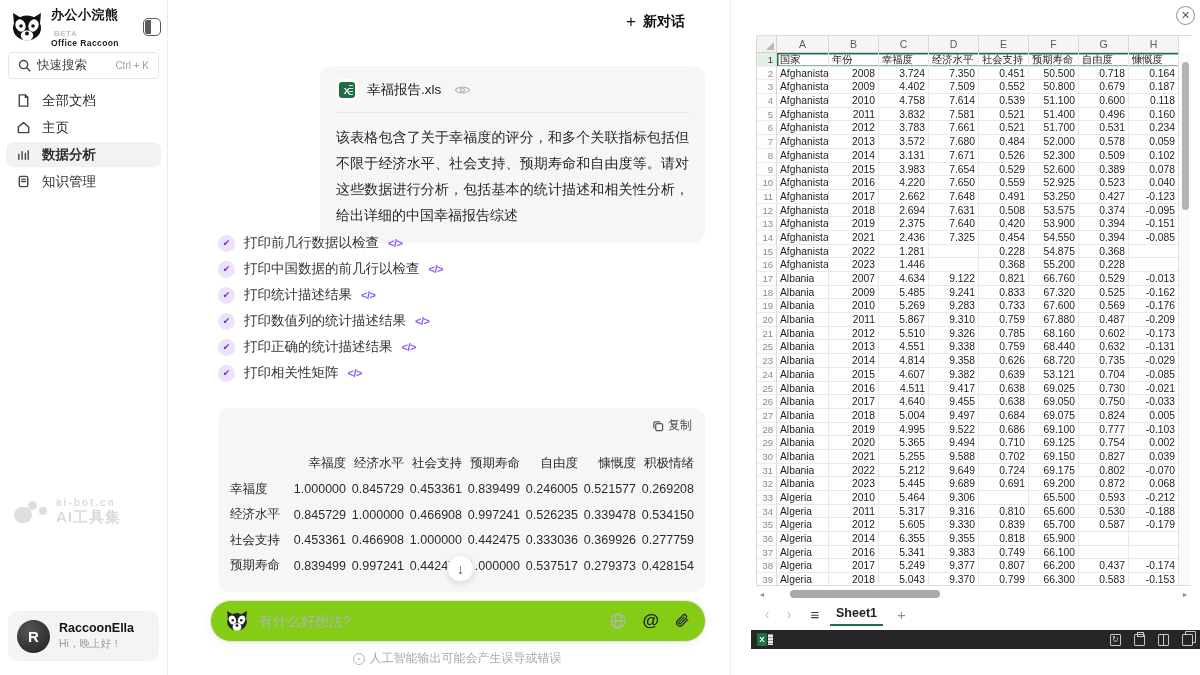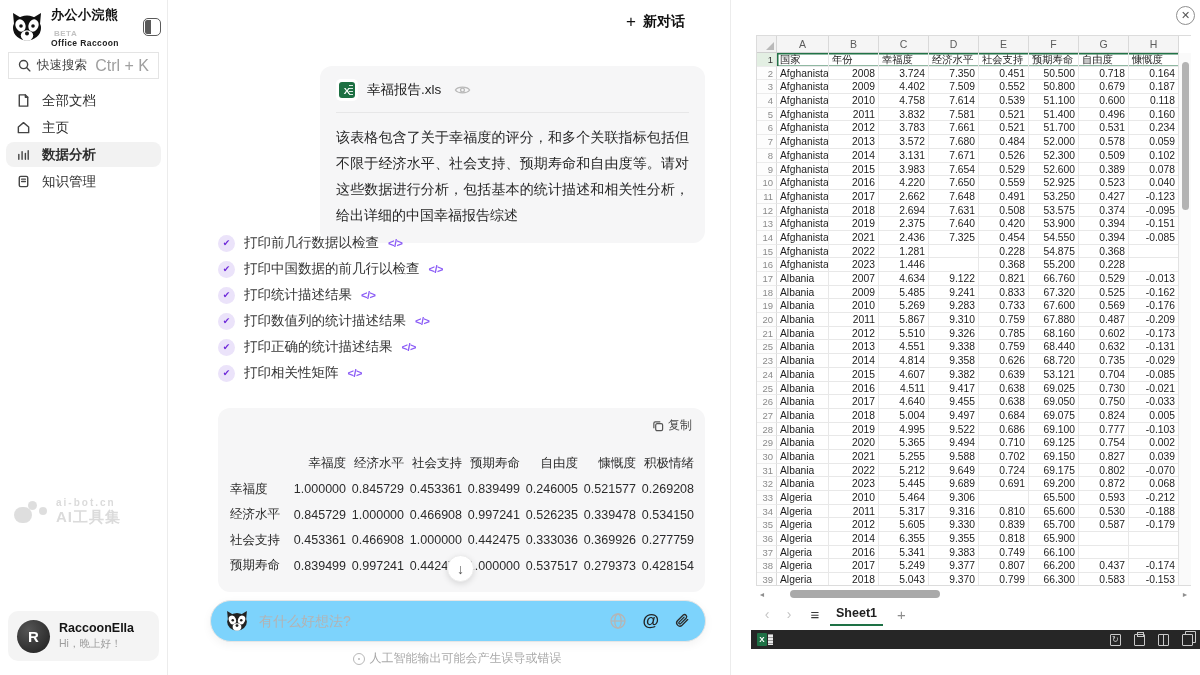--- a/index.html
+++ b/index.html
@@ -11,23 +11,23 @@
   .sidebar { position:absolute; left:0; top:0; width:168px; height:675px; background:#fff; border-right:1px solid #ececec; }
   .logo-row { position:absolute; top:8px; left:10px; right:6px; height:38px; display:flex; align-items:center; gap:7px; }
   .logo-svg { flex:0 0 auto; }
   .title-block { line-height:1.05; }
   .app-title { font-size:13px; font-weight:800; color:#111; letter-spacing:.5px; }
   .beta { font-size:8px; color:#c2c2c2; font-weight:700; margin-left:3px; letter-spacing:.5px; }
   .app-sub { font-size:8.5px; font-weight:700; color:#222; letter-spacing:.4px; }
   .collapse-btn { margin-left:auto; width:20px; height:18px; border:1.6px solid #5a5a5a; border-radius:5px; position:relative; cursor:pointer; }
   .collapse-btn::before { content:""; position:absolute; left:1px; top:1px; bottom:1px; width:6px; background:#5a5a5a; border-radius:2px 0 0 2px; }
 
-  .search-box { position:absolute; top:52px; left:8px; right:8px; height:27px; border:1px solid #e4e4e4; border-radius:0; display:flex; align-items:center; padding:0 9px; gap:6px; background:#fff; }
+  .search-box { position:absolute; top:52px; left:8px; right:8px; height:27px; border:1px solid #e4e4e4; border-radius:5px; display:flex; align-items:center; padding:0 9px; gap:6px; background:#fff; }
   .search-text { font-size:12.5px; color:#3d3d3d; }
-  .shortcut { margin-left:auto; font-size:16px; color:#9f9f9f;text-align:center; }
+  .shortcut { margin-left:auto; font-size:10px; color:#9f9f9f;text-align:center; }
 
   .nav { position:absolute; top:88px; left:6px; right:6px; }
   .nav-item { display:flex; align-items:center; gap:11px; height:25px; margin-bottom:2px; padding:0 10px; border-radius:8px; font-size:13.5px; color:#2e2e2e; cursor:pointer; }
   .nav-item.active { background:#f2f2f2; font-weight:600; }
   .nav-item svg { flex:0 0 auto; }
 
   .watermark { position:absolute; top:497px; left:14px; display:flex; align-items:center; gap:8px; opacity:.75; }
   .paw { position:relative; width:34px; height:26px; }
   .paw i { position:absolute; background:#d4d4d4; border-radius:50%; }
   .paw .p1 { left:0; top:8px; width:18px; height:16px; border-radius:9px; }
@@ -65,21 +65,21 @@
   .out-card { position:absolute; left:34px; right:25px; top:408px; height:184px; background:#f6f6f7; border-radius:12px; padding:9px 12px; overflow:hidden; }
   .copy-btn { position:absolute; top:9px; right:13px; display:flex; align-items:center; gap:4px; font-size:12px; color:#4c4c4c; cursor:pointer; }
   .mx { margin-top:34px; font-size:12.5px; color:#2b2b2b; }
   .mx-row { display:flex; height:25.5px; align-items:center; }
   .mx-label { width:58px; text-align:left; flex:0 0 auto; }
   .mx-cell { width:58px; text-align:right; flex:0 0 auto; }
   .mx-hdr { color:#2b2b2b; }
 
   .scroll-btn { position:absolute; left:263px; top:555px; width:27px; height:27px; border-radius:50%; background:#fff; border:1px solid #ececec; box-shadow:0 2px 6px rgba(0,0,0,.12); display:flex; align-items:center; justify-content:center; font-size:14px; color:#555; cursor:pointer; z-index:5; }
 
-  .input-bar { position:absolute; left:26px; right:24px; top:600px; height:42px; background:#7dd3fc; border:1px solid #e6e6e6; border-radius:22px; box-shadow:0 3px 10px rgba(0,0,0,.05); display:flex; align-items:center; padding:0 14px; gap:10px; z-index:6; }
+  .input-bar { position:absolute; left:26px; right:24px; top:600px; height:42px; background:#84cc16; border:1px solid #e6e6e6; border-radius:22px; box-shadow:0 3px 10px rgba(0,0,0,.05); display:flex; align-items:center; padding:0 14px; gap:10px; z-index:6; }
   .input-bar input { flex:1; border:none; outline:none; font-size:14px; color:#333; background:transparent; font-family:inherit; }
   .input-bar input::placeholder { color:#b3b3b3; }
   .ib-icons { display:flex; align-items:center; gap:15px; }
   .at-icon { font-size:17px; font-weight:600; color:#222; cursor:pointer; }
 
   .disclaimer { position:absolute; left:0; right:0; top:650px; display:flex; justify-content:center; align-items:center; gap:5px; font-size:12px; color:#a9a9a9; }
   .info-dot { width:12px; height:12px; border:1px solid #b8b8b8; border-radius:50%; position:relative; }
   .info-dot::after { content:""; position:absolute; left:4px; top:4px; width:2px; height:2px; background:#b8b8b8; border-radius:50%; }
 
   

